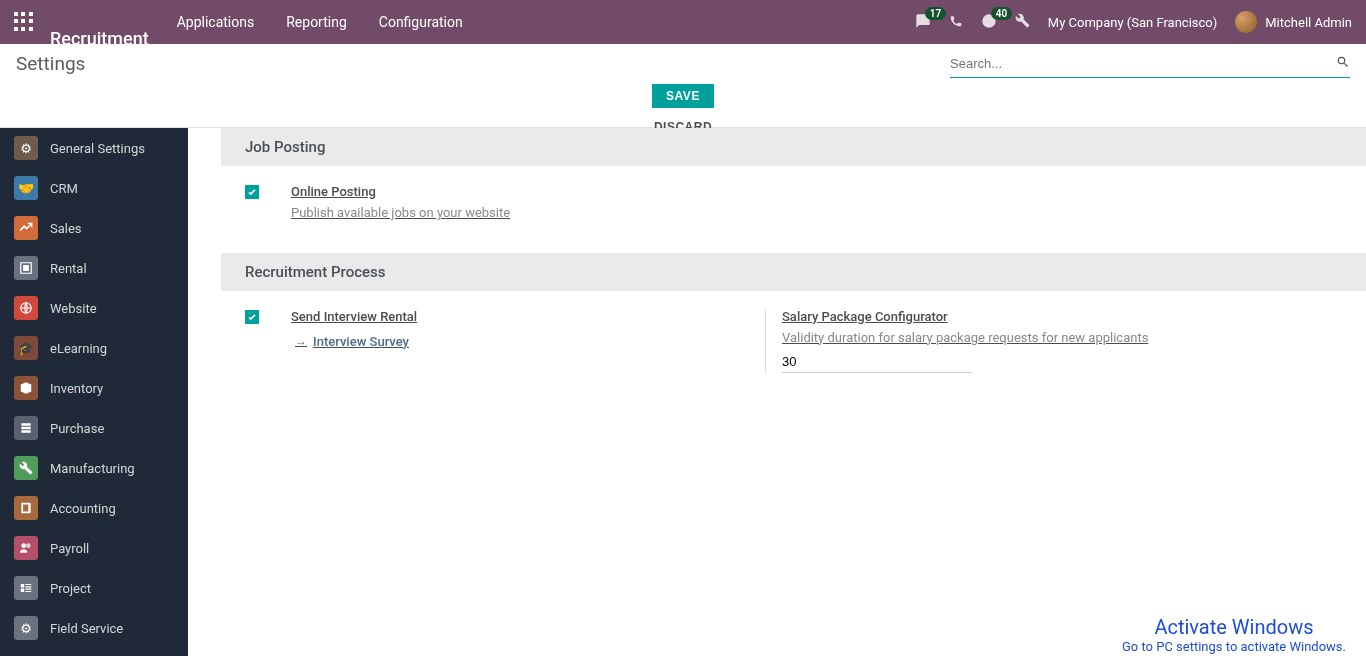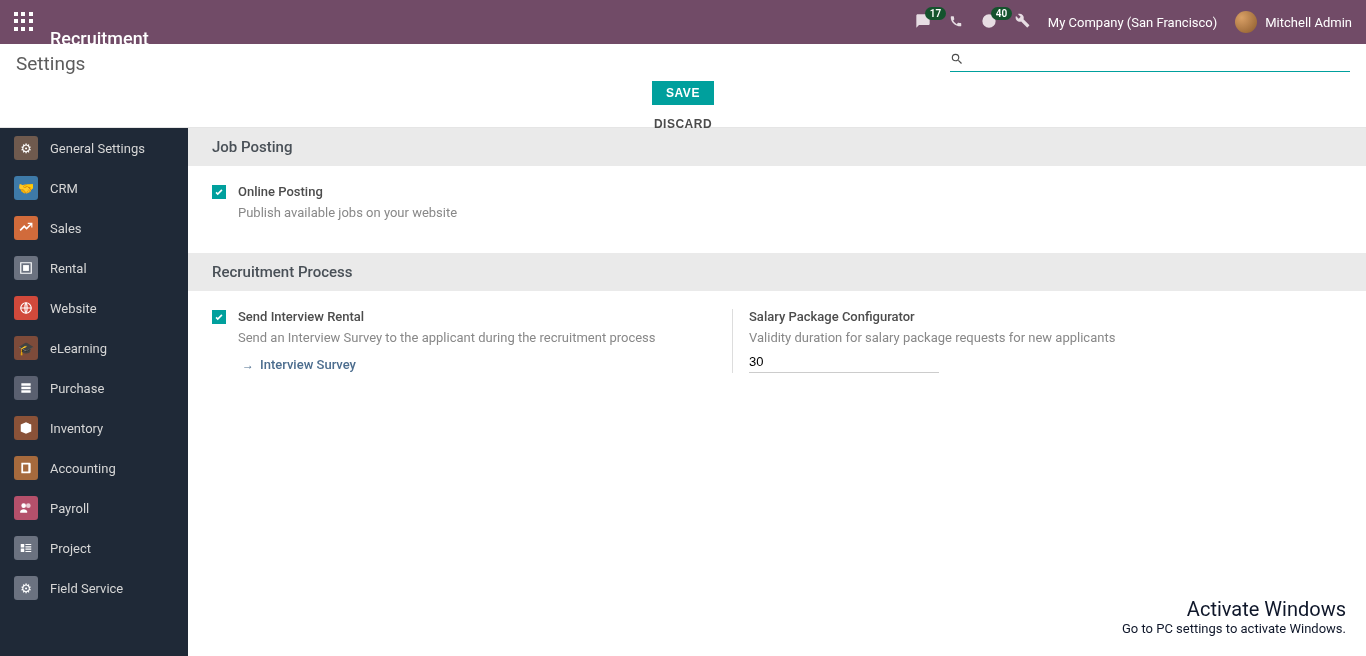--- a/index.html
+++ b/index.html
@@ -164,35 +164,36 @@
   .ic-accounting { background: #a66a3d; }
   .ic-payroll { background: #b5506b; }
   .ic-project { background: #6b7280; }
   .ic-field { background: #6b7280; }
 
   .content {
     flex: 1;
     overflow-y: auto;
     background: #fff;
     position: relative;
+    padding-left: 33px;
   }
   .section-header {
     background: #eaeaea;
     color: #495057;
     font-size: 15px;
     font-weight: 500;
     padding: 10px 24px;
   }
   .section-body {
     padding: 18px 24px 30px 24px;
     display: flex;
     gap: 60px;
   }
   .setting-col { width: 460px; }
-  .setting-row { display: flex; gap: 12px; }
+  .setting-row { display: flex; gap: 32px; text-decoration: underline; }
   .check-wrap { padding-top: 1px; }
   .checkbox {
     width: 14px; height: 14px;
     background: #00a09d;
     display: flex; align-items: center; justify-content: center;
     cursor: pointer;
   }
   .checkbox svg { width: 10px; height: 10px; }
   .setting-body { flex: 1; }
   .setting-title {
@@ -226,23 +227,23 @@
     font-size: 13px;
     padding: 3px 0;
     width: 190px;
     margin-top: 4px;
   }
 
   
   .watermark {
     position: absolute;
     right: 20px;
-    bottom: 20px;
-    text-align: right;
-    color: #0f172a;
+    bottom: 2px;
+    text-align: center;
+    color: #1d4ed8;
     pointer-events: none;
   }
   .watermark-title { font-size: 20px; font-weight: 400; }
   .watermark-sub { font-size: 13px; }
 </style>
 </head>
 <body>
 
 <div class="navbar">
   <div class="navbar-apps">
@@ -250,20 +251,25 @@
       <span></span>
       <span></span>
     <span></span>
       <span></span>
       <span></span>
     <span></span>
       <span></span>
       <span></span>
   </div>
   <div class="navbar-brand">Recruitment</div>
+  <div class="navbar-menu">
+    <div class="navbar-menu-item">Applications</div>
+    <div class="navbar-menu-item">Reporting</div>
+    <div class="navbar-menu-item">Configuration</div>
+  </div>
   <div class="navbar-spacer"></div>
   <div class="navbar-right">
     <div class="navbar-icon-wrap">
       <span class="navbar-icon">
         <svg width="16" height="16" viewBox="0 0 24 24" fill="currentColor">
             <path d="M20 2H4c-1.1 0-2 .9-2 2v18l4-4h14c1.1 0 2-.9 2-2V4c0-1.1-.9-2-2-2z"></path>
           </svg>
       </span>
       <span class="badge">17</span>
     </div>
@@ -294,20 +300,21 @@
       <div class="avatar"></div>
       <span>Mitchell Admin</span>
     </div>
   </div>
 </div>
 
 <div class="control-panel">
   <div class="cp-top">
     <div class="cp-title">Settings</div>
     <div class="search-wrap">
+      <input class="search-input" type="text" placeholder="Search..." style="">
       <span class="search-icon">
         <svg width="14" height="14" viewBox="0 0 24 24" fill="currentColor">
             <path d="M15.5 14h-.79l-.28-.27A6.471 6.471 0 0016 9.5 6.5 6.5 0 109.5 16c1.61 0 3.09-.59 4.23-1.57l.27.28v.79l5 4.99L20.49 19l-4.99-5zM9.5 14A4.5 4.5 0 015 9.5 4.5 4.5 0 019.5 5 4.5 4.5 0 0114 9.5 4.5 4.5 0 019.5 14z"></path>
           </svg>
       </span>
     </div>
   </div>
   <div class="cp-bottom">
     <button class="btn-save">SAVE</button>
     <button class="btn-discard">DISCARD</button>
@@ -349,34 +356,42 @@
             <path d="M3 12h18M12 3c2.5 3 2.5 15 0 18M12 3c-2.5 3-2.5 15 0 18" fill="none" stroke="currentColor" stroke-width="2"></path>
           </svg>
       </div>
       <span>Website</span>
     </div>
     <div class="sidebar-item">
       <div class="sidebar-icon ic-elearning">🎓</div>
       <span>eLearning</span>
     </div>
     <div class="sidebar-item">
+      <div class="sidebar-icon ic-inventory">
+        <svg width="14" height="14" viewBox="0 0 24 24" fill="currentColor">
+            <path d="M3 6l9-4 9 4v12l-9 4-9-4V6zm9 1L6 4.5 12 2l6 2.5L12 7z"></path>
+          </svg>
+      </div>
+      <span>Inventory</span>
+    </div>
+    <div class="sidebar-item">
       <div class="sidebar-icon ic-purchase">
         <svg width="14" height="14" viewBox="0 0 24 24" fill="currentColor">
             <path d="M4 4h16v4H4zM4 10h16v4H4zM4 16h16v4H4z"></path>
           </svg>
       </div>
       <span>Purchase</span>
     </div>
     <div class="sidebar-item">
-      <div class="sidebar-icon ic-inventory">
-        <svg width="14" height="14" viewBox="0 0 24 24" fill="currentColor">
-            <path d="M3 6l9-4 9 4v12l-9 4-9-4V6zm9 1L6 4.5 12 2l6 2.5L12 7z"></path>
-          </svg>
-      </div>
-      <span>Inventory</span>
+      <div class="sidebar-icon ic-manufacturing">
+        <svg width="14" height="14" viewBox="0 0 24 24" fill="currentColor">
+            <path d="M22.7 19l-9.1-9.1c.9-2.3.4-5-1.5-6.9-2-2-5-2.4-7.4-1.3L9 6 6 9 1.6 4.7C.4 7.1.9 10.1 2.9 12.1c1.9 1.9 4.6 2.4 6.9 1.5l9.1 9.1c.4.4 1 .4 1.4 0l2.3-2.3c.5-.4.5-1.1.1-1.4z"></path>
+          </svg>
+      </div>
+      <span>Manufacturing</span>
     </div>
     <div class="sidebar-item">
       <div class="sidebar-icon ic-accounting">
         <svg width="14" height="14" viewBox="0 0 24 24" fill="currentColor">
             <path d="M4 3h14a2 2 0 012 2v14a2 2 0 01-2 2H4V3zm3 3v12h9V6H7z"></path>
           </svg>
       </div>
       <span>Accounting</span>
     </div>
     <div class="sidebar-item">
@@ -430,21 +445,20 @@
         <div class="setting-row">
           <div class="check-wrap">
             <div class="checkbox">
               <svg viewBox="0 0 24 24" fill="none" stroke="#fff" stroke-width="4">
                   <path d="M5 13l4 4L19 7"></path>
                 </svg>
             </div>
           </div>
           <div class="setting-body">
             <div class="setting-title">Send Interview Rental</div>
-            <div class="setting-desc">Send an Interview Survey to the applicant during the recruitment process</div>
             <div class="setting-link">
               <span class="setting-link-arrow">→</span>
               <span>Interview Survey</span>
             </div>
           </div>
         </div>
       </div>
       <div class="setting-col bordered">
         <div class="setting-row">
           <div class="setting-body">

